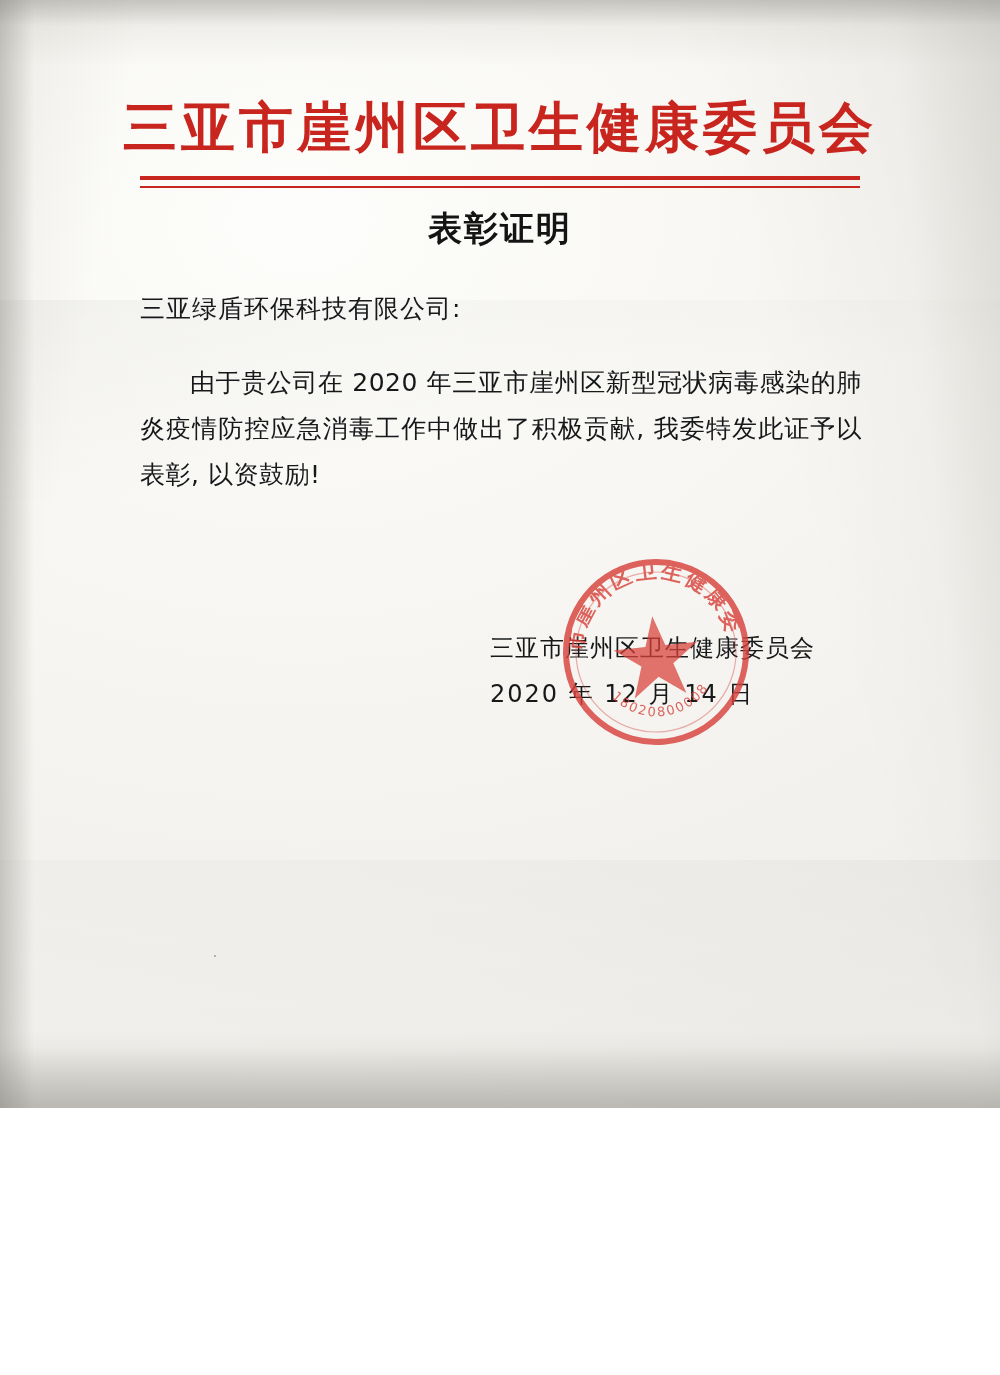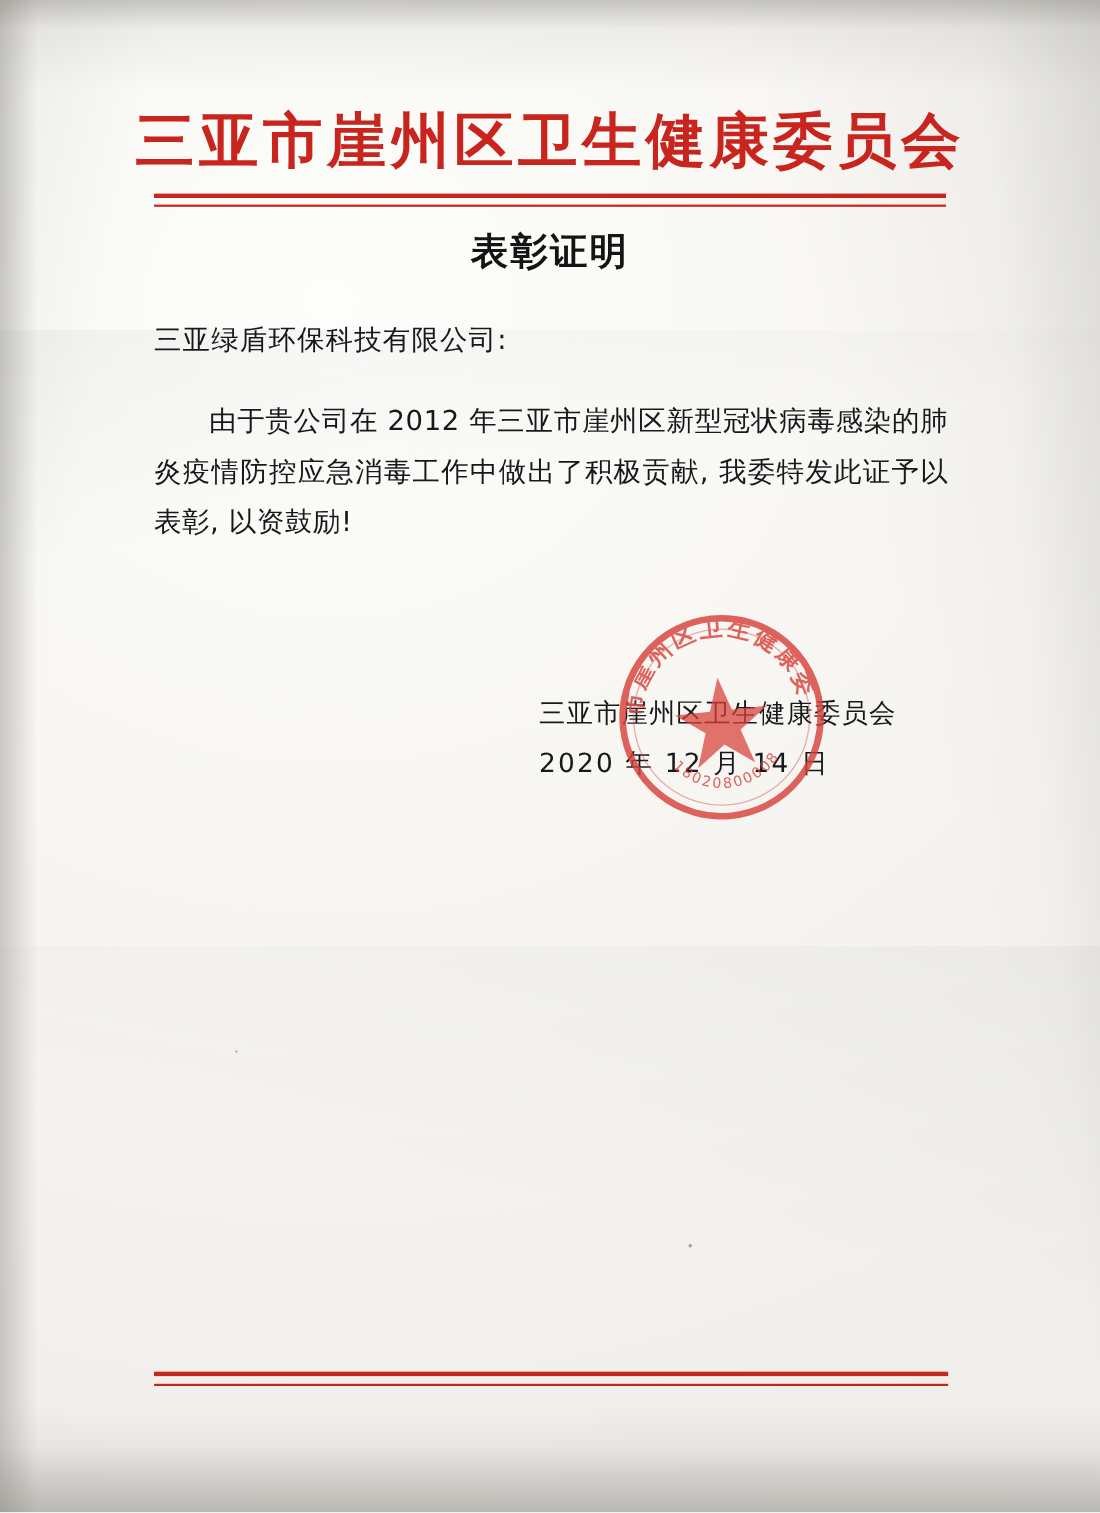--- a/index.html
+++ b/index.html
@@ -10,21 +10,21 @@
   body {
     width: 1000px;
     height: 1375px;
     font-family: "Liberation Serif", serif;
     overflow: hidden;
   }
 
   .page {
     position: relative;
     width: 1000px;
-    height: 1375px;
+    height: 1108px;
     background:
       radial-gradient(ellipse 120% 80% at 30% 20%, #fdfdfb 0%, #f7f6f2 45%, #efeeea 100%);
     overflow: hidden;
   }
 
   
   .paper-shade {
     position: absolute;
     inset: 0;
     pointer-events: none;
@@ -204,21 +204,21 @@
 
     <div class="org-title">三亚市崖州区卫生健康委员会</div>
 
     <div class="rule-top-1"></div>
     <div class="rule-top-2"></div>
 
     <div class="doc-title">表彰证明</div>
 
     <div class="addressee">三亚绿盾环保科技有限公司:</div>
 
-    <div class="body-text">由于贵公司在 2012 年三亚市崖州区新型冠状病毒感染的肺炎疫情防控应急消毒工作中做出了积极贡献, 我委特发此证予以表彰, 以资鼓励!</div>
+    <div class="body-text">由于贵公司在 2020 年三亚市崖州区新型冠状病毒感染的肺炎疫情防控应急消毒工作中做出了积极贡献, 我委特发此证予以表彰, 以资鼓励!</div>
 
     <div class="sign-block">
       <div class="sign-org">三亚市崖州区卫生健康委员会</div>
       <div class="sign-date">2020 年 12 月 14 日</div>
     </div>
 
     <div class="seal">
       <svg width="200" height="200" viewBox="0 0 200 200" xmlns="http://www.w3.org/2000/svg">
         <defs>
           <path id="arcPath" d="M 26,100 A 74,74 0 0 1 174,100" fill="none"></path>

